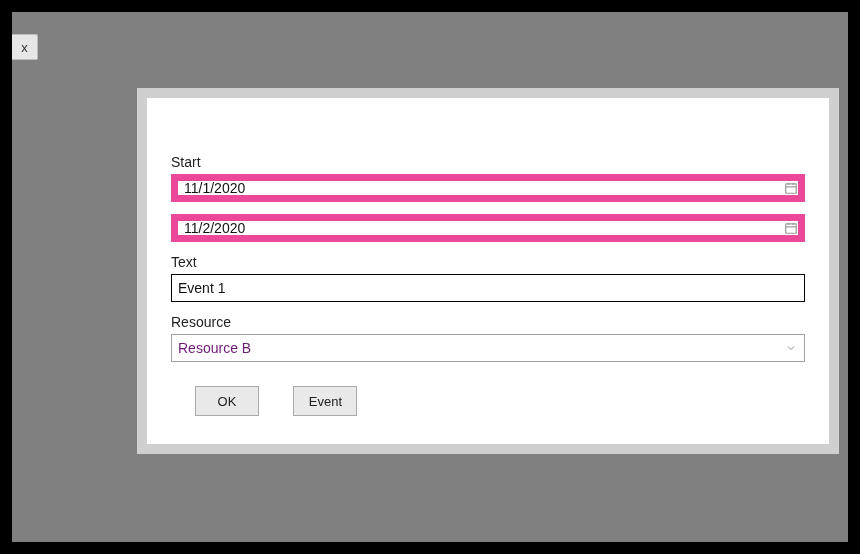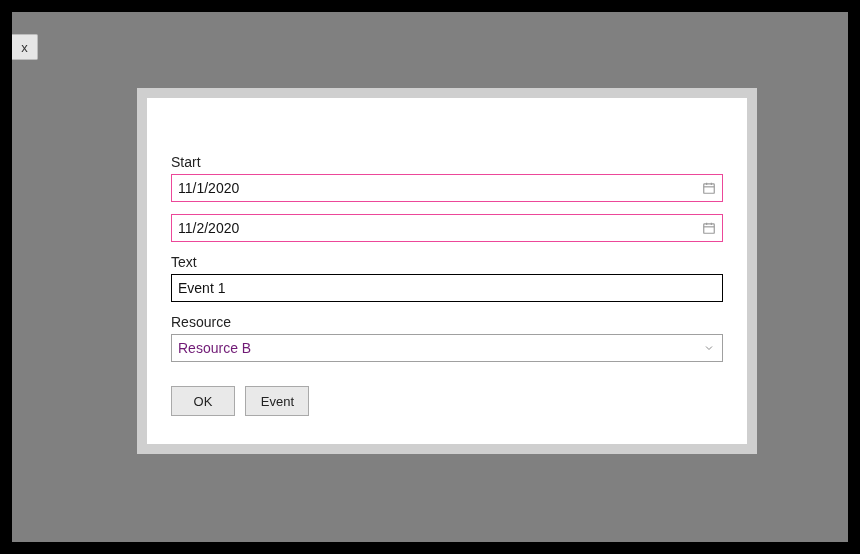--- a/index.html
+++ b/index.html
@@ -35,21 +35,21 @@
     display: flex;
     align-items: center;
     justify-content: center;
     font-size: 13px;
     color: #333;
   }
   .modal-wrap {
     position: absolute;
     left: 125px;
     top: 76px;
-    width: 620px;
+    width: 702px;
     background: #cfcfcf;
     padding: 10px;
   }
   .modal {
     background: #fff;
     padding: 56px 24px 28px 24px;
   }
   .field {
     margin-bottom: 12px;
   }
@@ -59,21 +59,21 @@
     margin-bottom: 4px;
     display: block;
   }
   .input-row {
     position: relative;
     width: 100%;
   }
   .text-input {
     width: 100%;
     height: 28px;
-    border: 1px solid #ec4899;
+    border: 7px solid #ec4899;
     padding: 0 28px 0 6px;
     font-size: 14px;
     font-family: inherit;
     color: #111;
     background: #fff;
   }
   .text-input.focused {
     border: 1.5px solid #000;
     outline: none;
   }
@@ -109,20 +109,21 @@
   .btn {
     min-width: 64px;
     height: 30px;
     padding: 0 14px;
     border: 1px solid #a9a9a9;
     background: #e9e9e9;
     font-size: 13px;
     color: #222;
     cursor: pointer;
     margin-right: 6px;
+    margin-left: 24px;
   }
 </style>
 </head>
 <body>
 
 <div class="outer">
   <div class="inner-frame">
 
     <div class="bg-fragment">
       <span>x</span>

